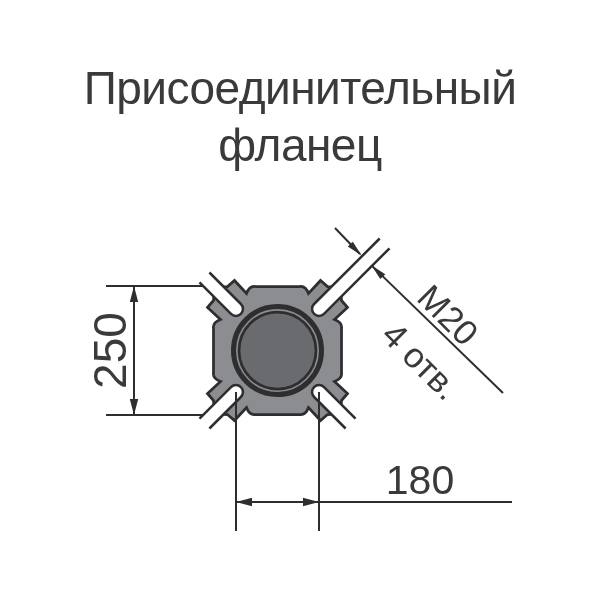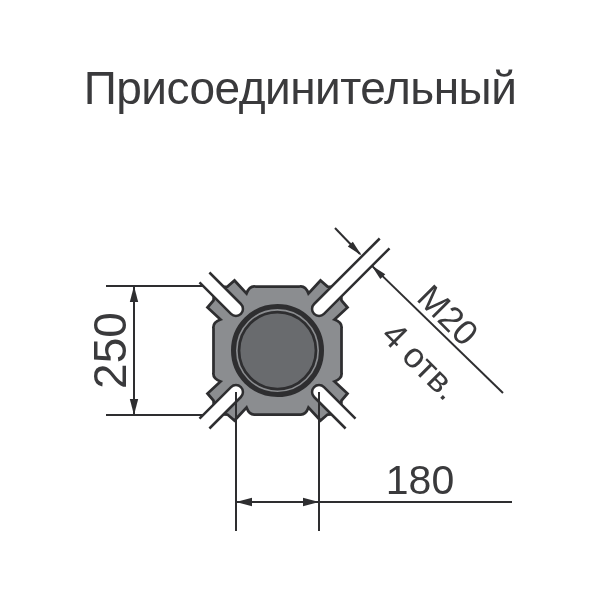--- a/index.html
+++ b/index.html
@@ -13,20 +13,21 @@
   .arrow{fill:#2e2e30;stroke:none;}
   .dim-text{fill:#3a3a3c;}
 </style>
 </head>
 <body>
 
 <div class="stage">
 
   <div class="title">
     <div>Присоединительный</div>
+    <div>фланец</div>
   </div>
 
   <svg width="600" height="600" viewBox="0 0 600 600">
 
     <path class="thin" d="M106 286 H224"></path>
     <path class="thin" d="M106 415 H224"></path>
 
     <g transform="translate(277.5 350.5)">
       <path class="outline" stroke-width="2.75" d="M 0 -64 L 22 -64 Q 28 -65 31 -57 L 43 -70 L 50 -64 Q 64 -64 64 -50 L 70 -43 L 57 -31 Q 65 -28 64 -22
                L 64 22 Q 65 28 57 31 L 70 43 L 64 50 Q 64 64 50 64 L 43 70 L 31 57 Q 28 65 22 64

